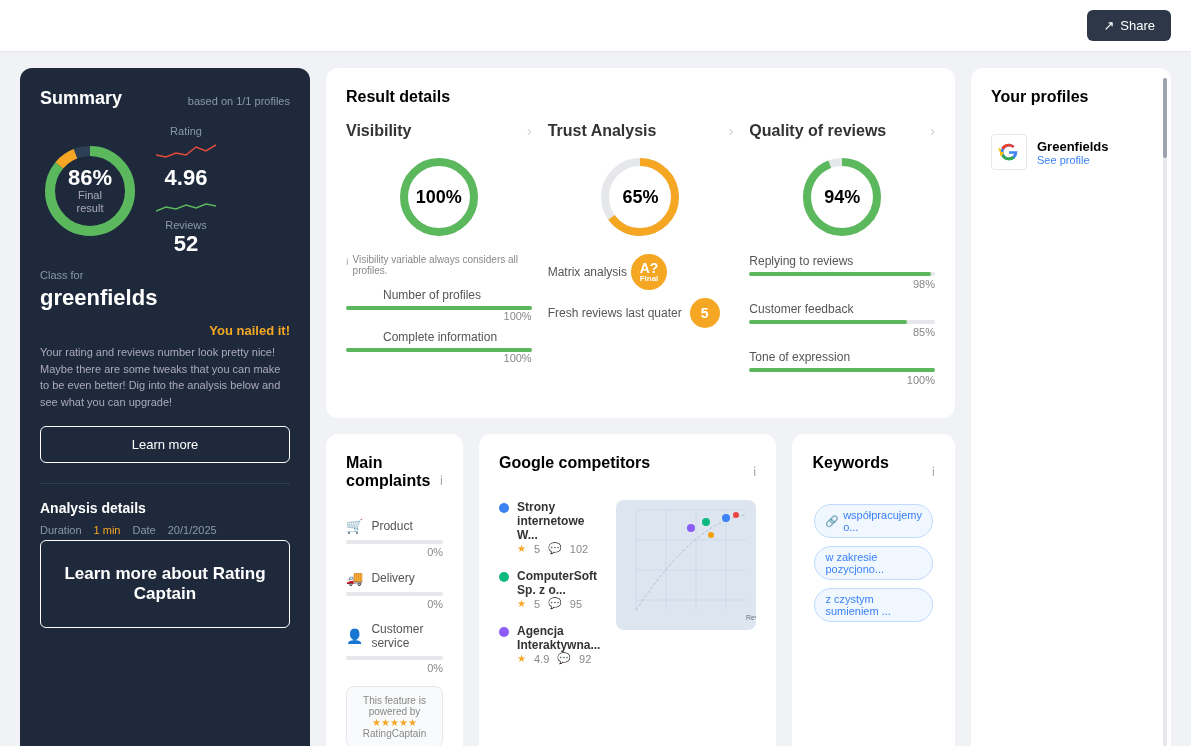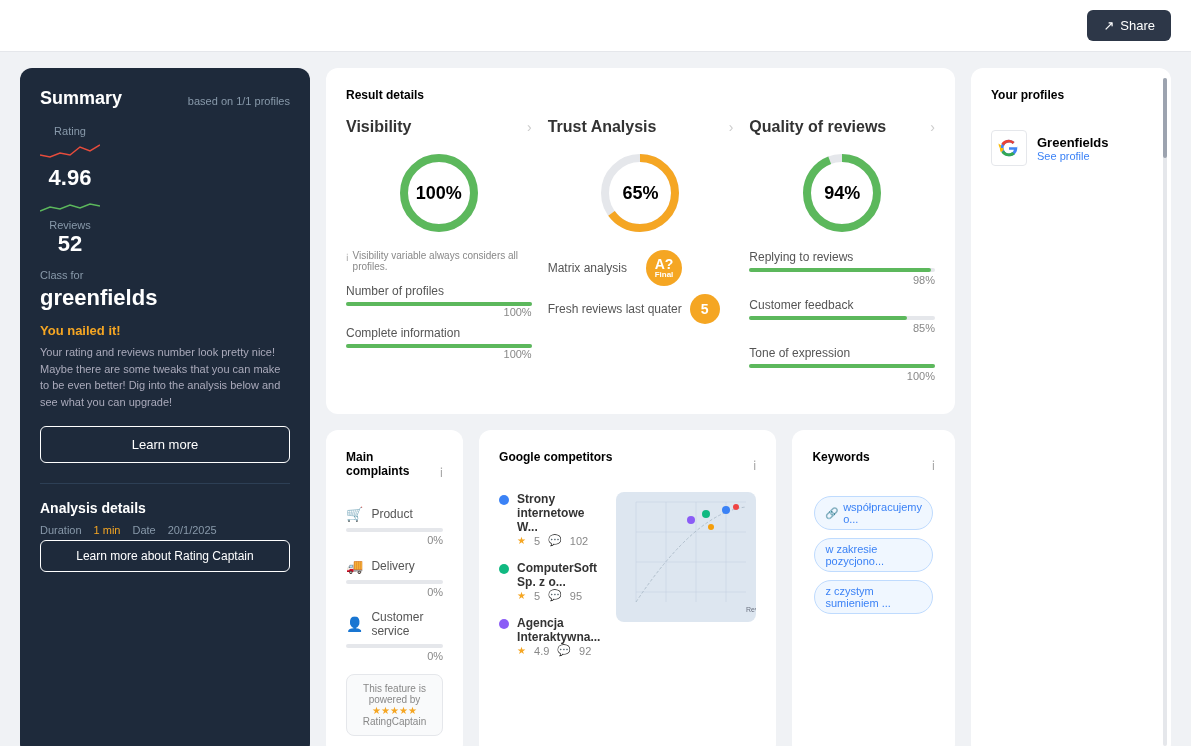--- a/index.html
+++ b/index.html
@@ -52,45 +52,45 @@
     .rating-label { font-size: 11px; color: #8899aa; }
     .rating-value { font-size: 22px; font-weight: 700; }
 
     .reviews-box { text-align: center; }
     .reviews-label { font-size: 11px; color: #8899aa; }
     .reviews-value { font-size: 22px; font-weight: 700; }
 
     .audit-label { font-size: 11px; color: #8899aa; margin-bottom: 4px; }
     .audit-name { font-size: 22px; font-weight: 700; margin-bottom: 12px; }
 
-    .nailed-it { color: #f5a623; font-weight: 700; font-size: 13px; margin-bottom: 6px; }
+    .nailed-it { color: #f5a623; font-weight: 700; font-size: 13px; margin-bottom: 6px; text-align: right; }
     .nailed-desc { font-size: 11px; color: #aab; line-height: 1.5; margin-bottom: 16px; }
 
     .learn-more-btn {
       width: 100%; background: transparent; color: #fff; border: 1.5px solid #fff;
       border-radius: 6px; padding: 10px; cursor: pointer; font-size: 13px;
     }
 
     .analysis-details { margin-top: 20px; padding-top: 16px; border-top: 1px solid #2d3f55; }
     .analysis-title { font-size: 14px; font-weight: 600; color: #fff; margin-bottom: 8px; }
     .analysis-meta { font-size: 11px; color: #8899aa; margin-bottom: 4px; display: flex; gap: 12px; align-items: center; }
     .meta-highlight { color: #f5a623; }
 
     .learn-captain-btn {
       width: 100%; background: transparent; color: #fff; border: 1.5px solid #fff;
-      border-radius: 6px; padding: 8px; cursor: pointer; font-size: 12px;
+      border-radius: 6px; padding: 23px; cursor: pointer; font-size: 17px; font-weight: bold;
     }
 
     
     .result-card {
       background: #fff; border-radius: 12px; padding: 20px;
       grid-column: 2; grid-row: 1;
     }
 
-    .card-title { font-size: 12px; font-weight: 700; margin-bottom: 16px; }
+    .card-title { font-size: 16px; font-weight: 700; margin-bottom: 16px; }
 
     .result-metrics {
       display: grid; grid-template-columns: 1fr 1fr 1fr; gap: 16px;
     }
 
     .metric-col { }
     .metric-header {
       display: flex; align-items: center; justify-content: space-between;
       margin-bottom: 12px;
     }
@@ -101,37 +101,37 @@
     .donut { position: relative; width: 90px; height: 90px; }
     .donut svg { width: 90px; height: 90px; }
     .donut-text {
       position: absolute; top: 50%; left: 50%; transform: translate(-50%, -50%);
       font-size: 18px; font-weight: 700;
     }
 
     .visibility-note { font-size: 10px; color: #888; display: flex; gap: 4px; align-items: flex-start; }
     .note-icon { color: #aaa; }
 
-    .matrix-row { display: flex; align-items: center; gap: 19px; margin-bottom: 8px; }
+    .matrix-row { display: flex; align-items: center; gap: 4px; margin-bottom: 8px; }
     .matrix-label { font-size: 12px; color: #555; }
     .matrix-badge {
       width: 36px; height: 36px; border-radius: 50%; background: #f5a623; color: #fff;
       display: flex; align-items: center; justify-content: center; font-weight: 700; font-size: 14px; flex-direction: column; line-height: 1;
     }
     .matrix-badge-sub { font-size: 8px; }
 
     .fresh-row { display: flex; align-items: center; gap: 8px; }
     .fresh-label { font-size: 12px; color: #555; }
     .fresh-badge {
       width: 30px; height: 30px; border-radius: 50%; background: #f5a623; color: #fff;
       display: flex; align-items: center; justify-content: center; font-weight: 700; font-size: 14px;
     }
 
     .num-profiles-row, .complete-info-row { margin-bottom: 8px; }
-    .sub-metric-name { font-size: 12px; color: #555; margin-bottom: 4px; }
+    .sub-metric-name { font-size: 12px; color: #555; margin-bottom: 4px; margin-left: 37px; }
     .progress-bar { height: 4px; background: #e5e7eb; border-radius: 2px; }
     .progress-fill { height: 100%; background: #5cb85c; border-radius: 2px; }
     .sub-metric-val { font-size: 11px; color: #888; text-align: right; }
 
     .right-metrics { }
     .right-metric-item { margin-bottom: 12px; }
     .right-metric-name { font-size: 12px; color: #555; margin-bottom: 4px; }
     .right-metric-bar { height: 4px; background: #e5e7eb; border-radius: 2px; margin-bottom: 2px; }
     .right-metric-val { font-size: 11px; color: #888; text-align: right; }
 
@@ -210,20 +210,31 @@
 <div class="main-content">
 
   <div class="summary-card">
     <div style="display:flex;justify-content:space-between;align-items:center;margin-bottom:8px;">
       <span class="summary-title">Summary</span>
       <span class="based-on">based on 1/1 profiles</span>
     </div>
 
     <div class="summary-center">
 
+      <div class="circle-chart">
+        <svg viewBox="0 0 100 100">
+          <circle cx="50" cy="50" r="40" fill="none" stroke="#2d3f55" stroke-width="10"></circle>
+          <circle cx="50" cy="50" r="40" fill="none" stroke="#5cb85c" stroke-width="10" stroke-dasharray="216 251" stroke-dashoffset="0" transform="rotate(-90 50 50)"></circle>
+          <circle cx="50" cy="50" r="40" fill="none" stroke="#f5a623" stroke-width="10" stroke-dasharray="20 251" stroke-dashoffset="-216" transform="rotate(-90 50 50)"></circle>
+        </svg>
+        <div class="circle-text">
+          <div class="circle-percent">86%</div>
+          <div class="circle-label">Final result</div>
+        </div>
+      </div>
 
       <div style="display:flex;flex-direction:column;gap:8px;">
         <div class="rating-box">
           <div class="rating-label">Rating</div>
           
           <svg width="60" height="24">
             <polyline points="0,18 10,20 20,16 30,18 40,10 50,14 60,8" fill="none" stroke="#e74c3c" stroke-width="1.5"></polyline>
           </svg>
           <div class="rating-value">4.96</div>
         </div>

